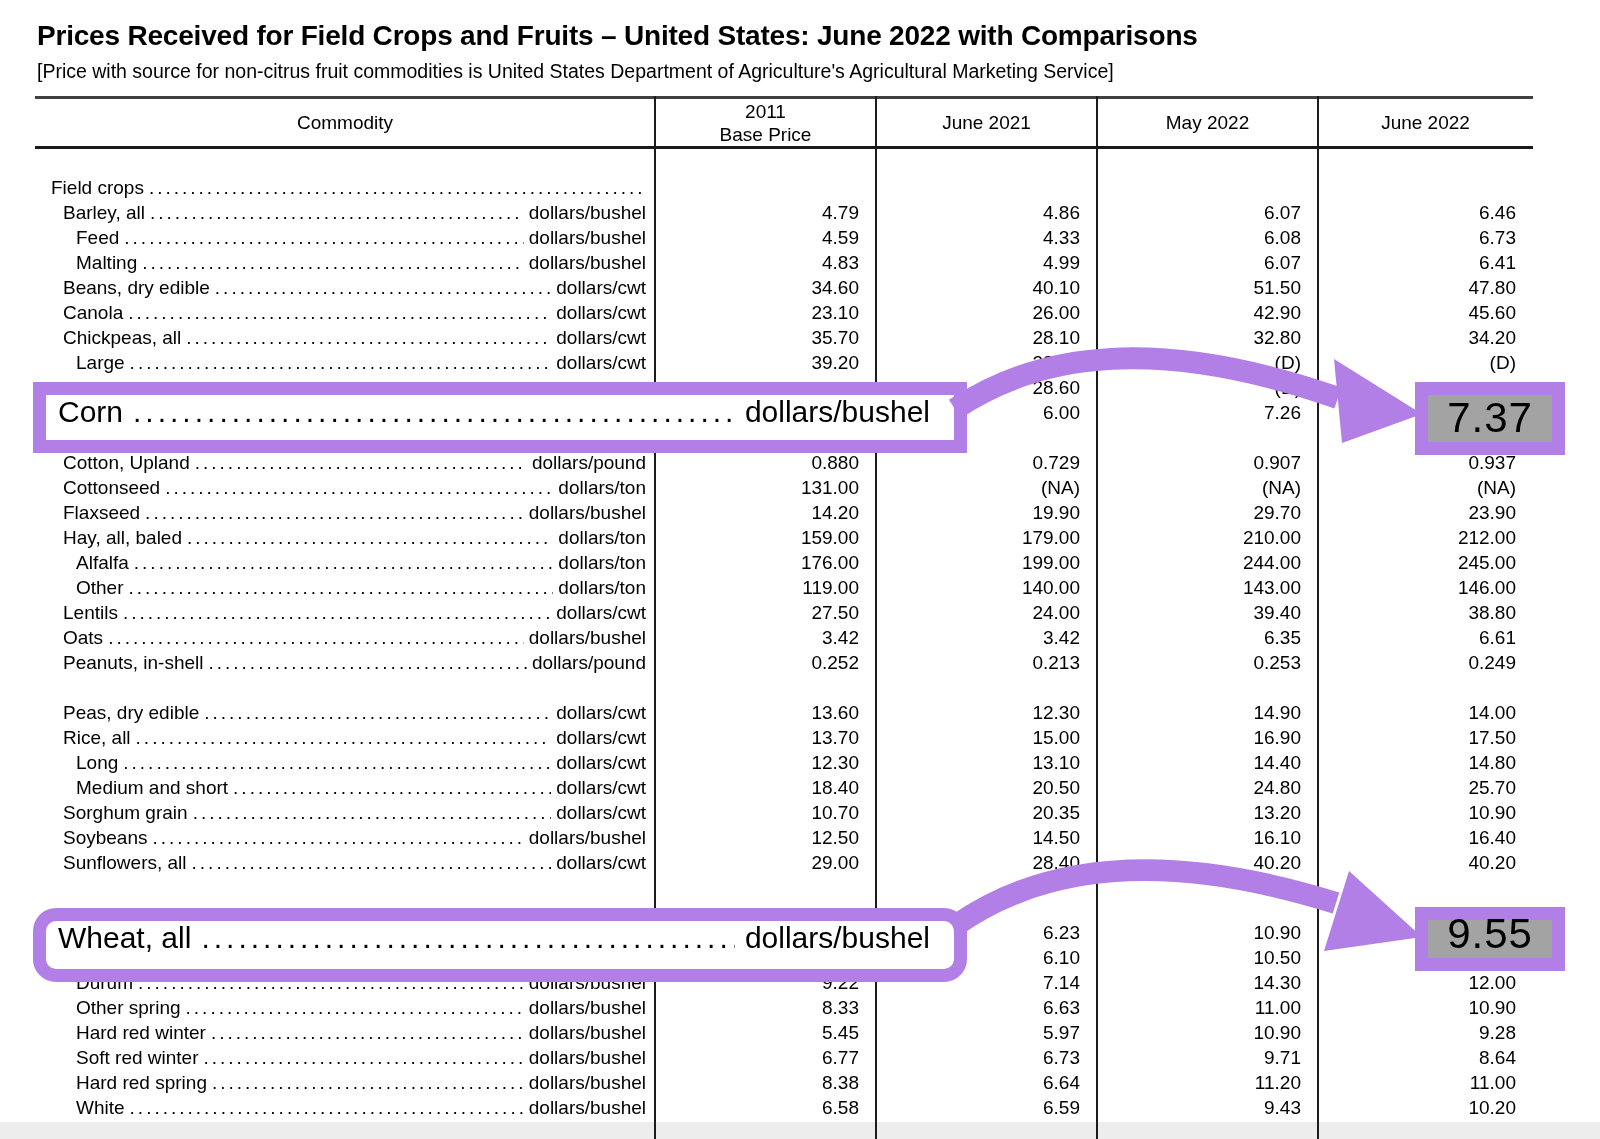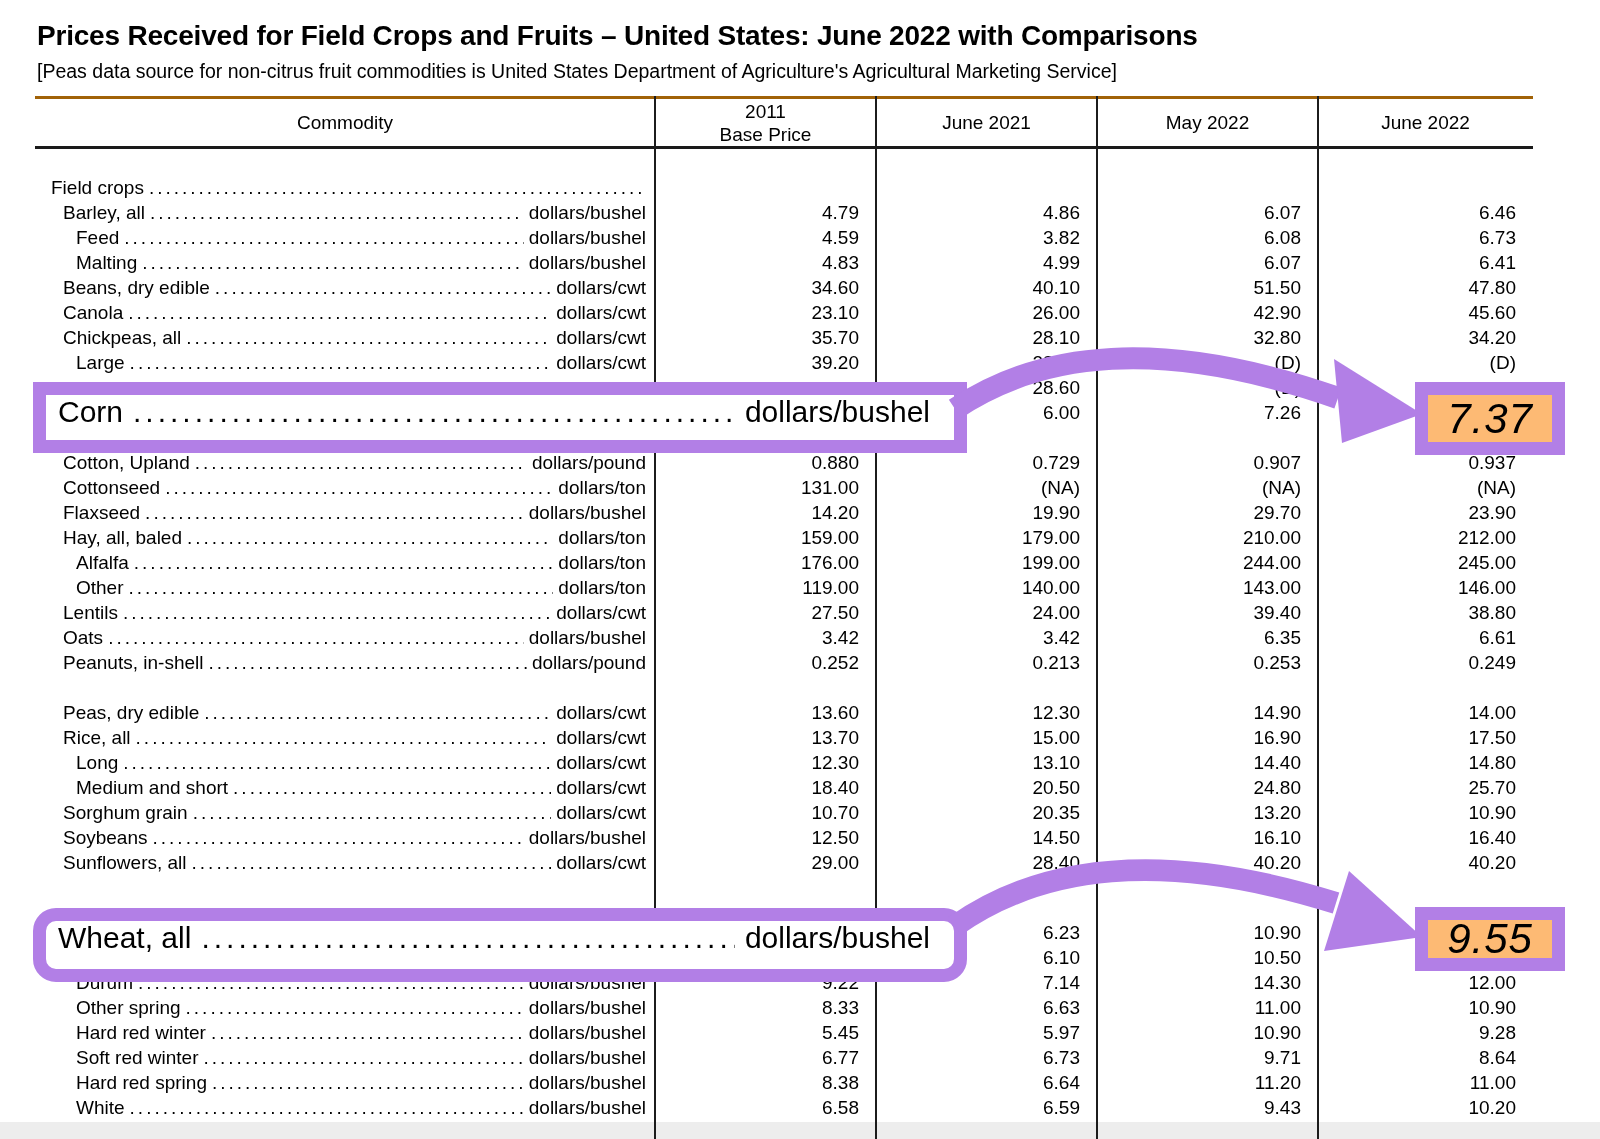--- a/index.html
+++ b/index.html
@@ -9,21 +9,21 @@
     font-family:"Liberation Sans","DejaVu Sans",sans-serif;
   }
   .abs{position:absolute;}
   
   #doc-title{left:37px;top:20px;font-size:28px;font-weight:bold;letter-spacing:-.2px;}
   #doc-subtitle{left:37px;top:60px;font-size:19.5px;}
   
   #table{left:35px;top:96px;width:1498px;}
   #thead{
     display:flex;align-items:center;height:47px;
-    border-top:3px solid #a16207;border-bottom:3px solid #1a1a1a;
+    border-top:3px solid #404040;border-bottom:3px solid #1a1a1a;
     font-size:19px;
   }
   #thead .hc{text-align:center;line-height:23px;}
   .w1{width:620px;flex:0 0 620px;}
   .w2{width:221px;flex:0 0 221px;}
   .w3{width:221px;flex:0 0 221px;}
   .w4{width:221px;flex:0 0 221px;}
   .w5{width:215px;flex:0 0 215px;}
   
   .vline{position:absolute;top:96px;bottom:0;width:2px;background:#1c1c1c;z-index:1;}
@@ -49,33 +49,33 @@
     border:13px solid var(--purple);background:#fff;z-index:4;
     display:flex;align-items:flex-start;white-space:nowrap;
     font-size:30px;padding:0 24px 0 12px;
   }
   #corn-box{top:382px;height:71px;}
   #wheat-box{top:908px;height:74px;border-radius:23px;}
   .hl-box .dots{margin:0 10px;}
   .hl-box .dots::after{letter-spacing:4px;}
   .val-box{
     position:absolute;left:1415px;width:150px;box-sizing:border-box;
-    border:13px solid var(--purple);background:#fdba74;z-index:4;
-    display:flex;align-items:center;justify-content:center;
-    font-size:42px;letter-spacing:1px;font-style:italic;
+    border:13px solid var(--purple);background:#a3a3a3;z-index:4;
+    display:flex;align-items:flex-end;justify-content:center;
+    font-size:42px;letter-spacing:1px;
   }
   #corn-val-box{top:382px;height:73px;}
   #wheat-val-box{top:907px;height:64px;}
   #arrows{left:0;top:0;z-index:5;pointer-events:none;}
 </style>
 </head>
 <body style="--purple: #b27fe6;">
 
 <div class="abs" id="doc-title">Prices Received for Field Crops and Fruits – United States: June 2022 with Comparisons</div>
-<div class="abs" id="doc-subtitle">[Peas data source for non-citrus fruit commodities is United States Department of Agriculture's Agricultural Marketing Service]</div>
+<div class="abs" id="doc-subtitle">[Price with source for non-citrus fruit commodities is United States Department of Agriculture's Agricultural Marketing Service]</div>
 
 <div class="abs" id="bottom-strip"></div>
 
 <div class="abs" id="table">
   <div id="thead">
     <div class="hc w1">Commodity</div>
     <div class="hc w2">
       <div>2011</div>
       <div>Base Price</div>
     </div>
@@ -107,21 +107,21 @@
     <div class="cell v w4">6.07</div>
     <div class="cell v w5">6.46</div>
   </div>
       <div class="row ind2">
     <div class="cell c-name w1">
       <span class="nm">Feed</span>
       <span class="dots"></span>
       <span class="unit">dollars/bushel</span>
     </div>
     <div class="cell v w2">4.59</div>
-    <div class="cell v w3">3.82</div>
+    <div class="cell v w3">4.33</div>
     <div class="cell v w4">6.08</div>
     <div class="cell v w5">6.73</div>
   </div>
       <div class="row ind2">
     <div class="cell c-name w1">
       <span class="nm">Malting</span>
       <span class="dots"></span>
       <span class="unit">dollars/bushel</span>
     </div>
     <div class="cell v w2">4.83</div>

